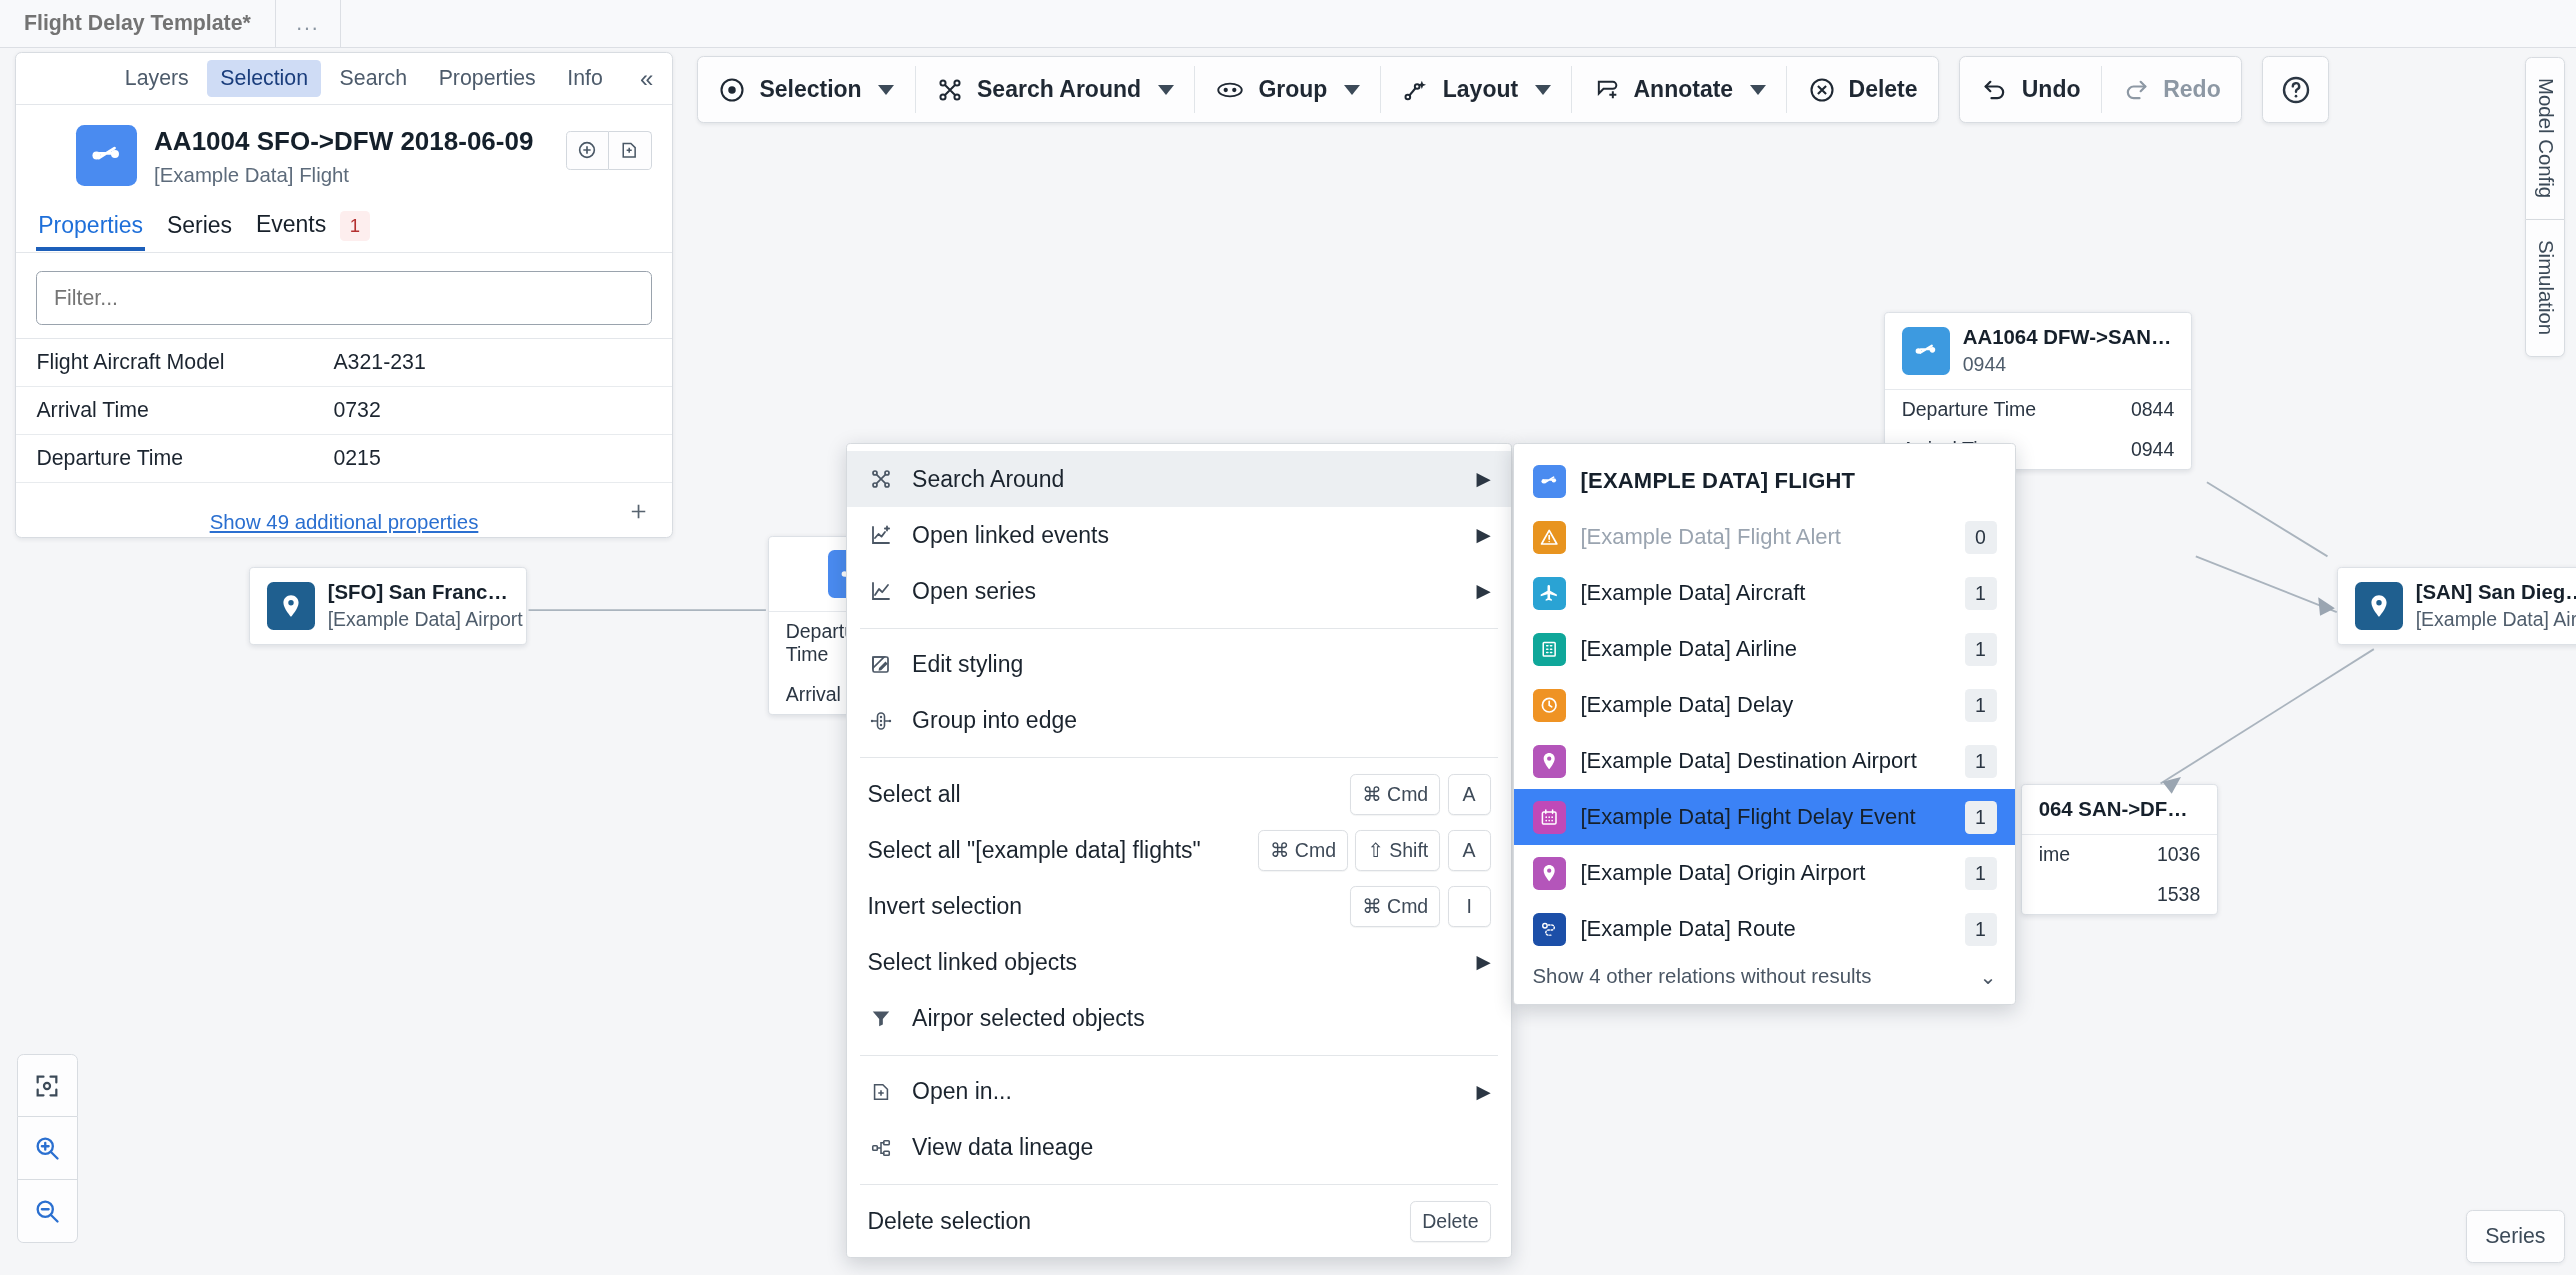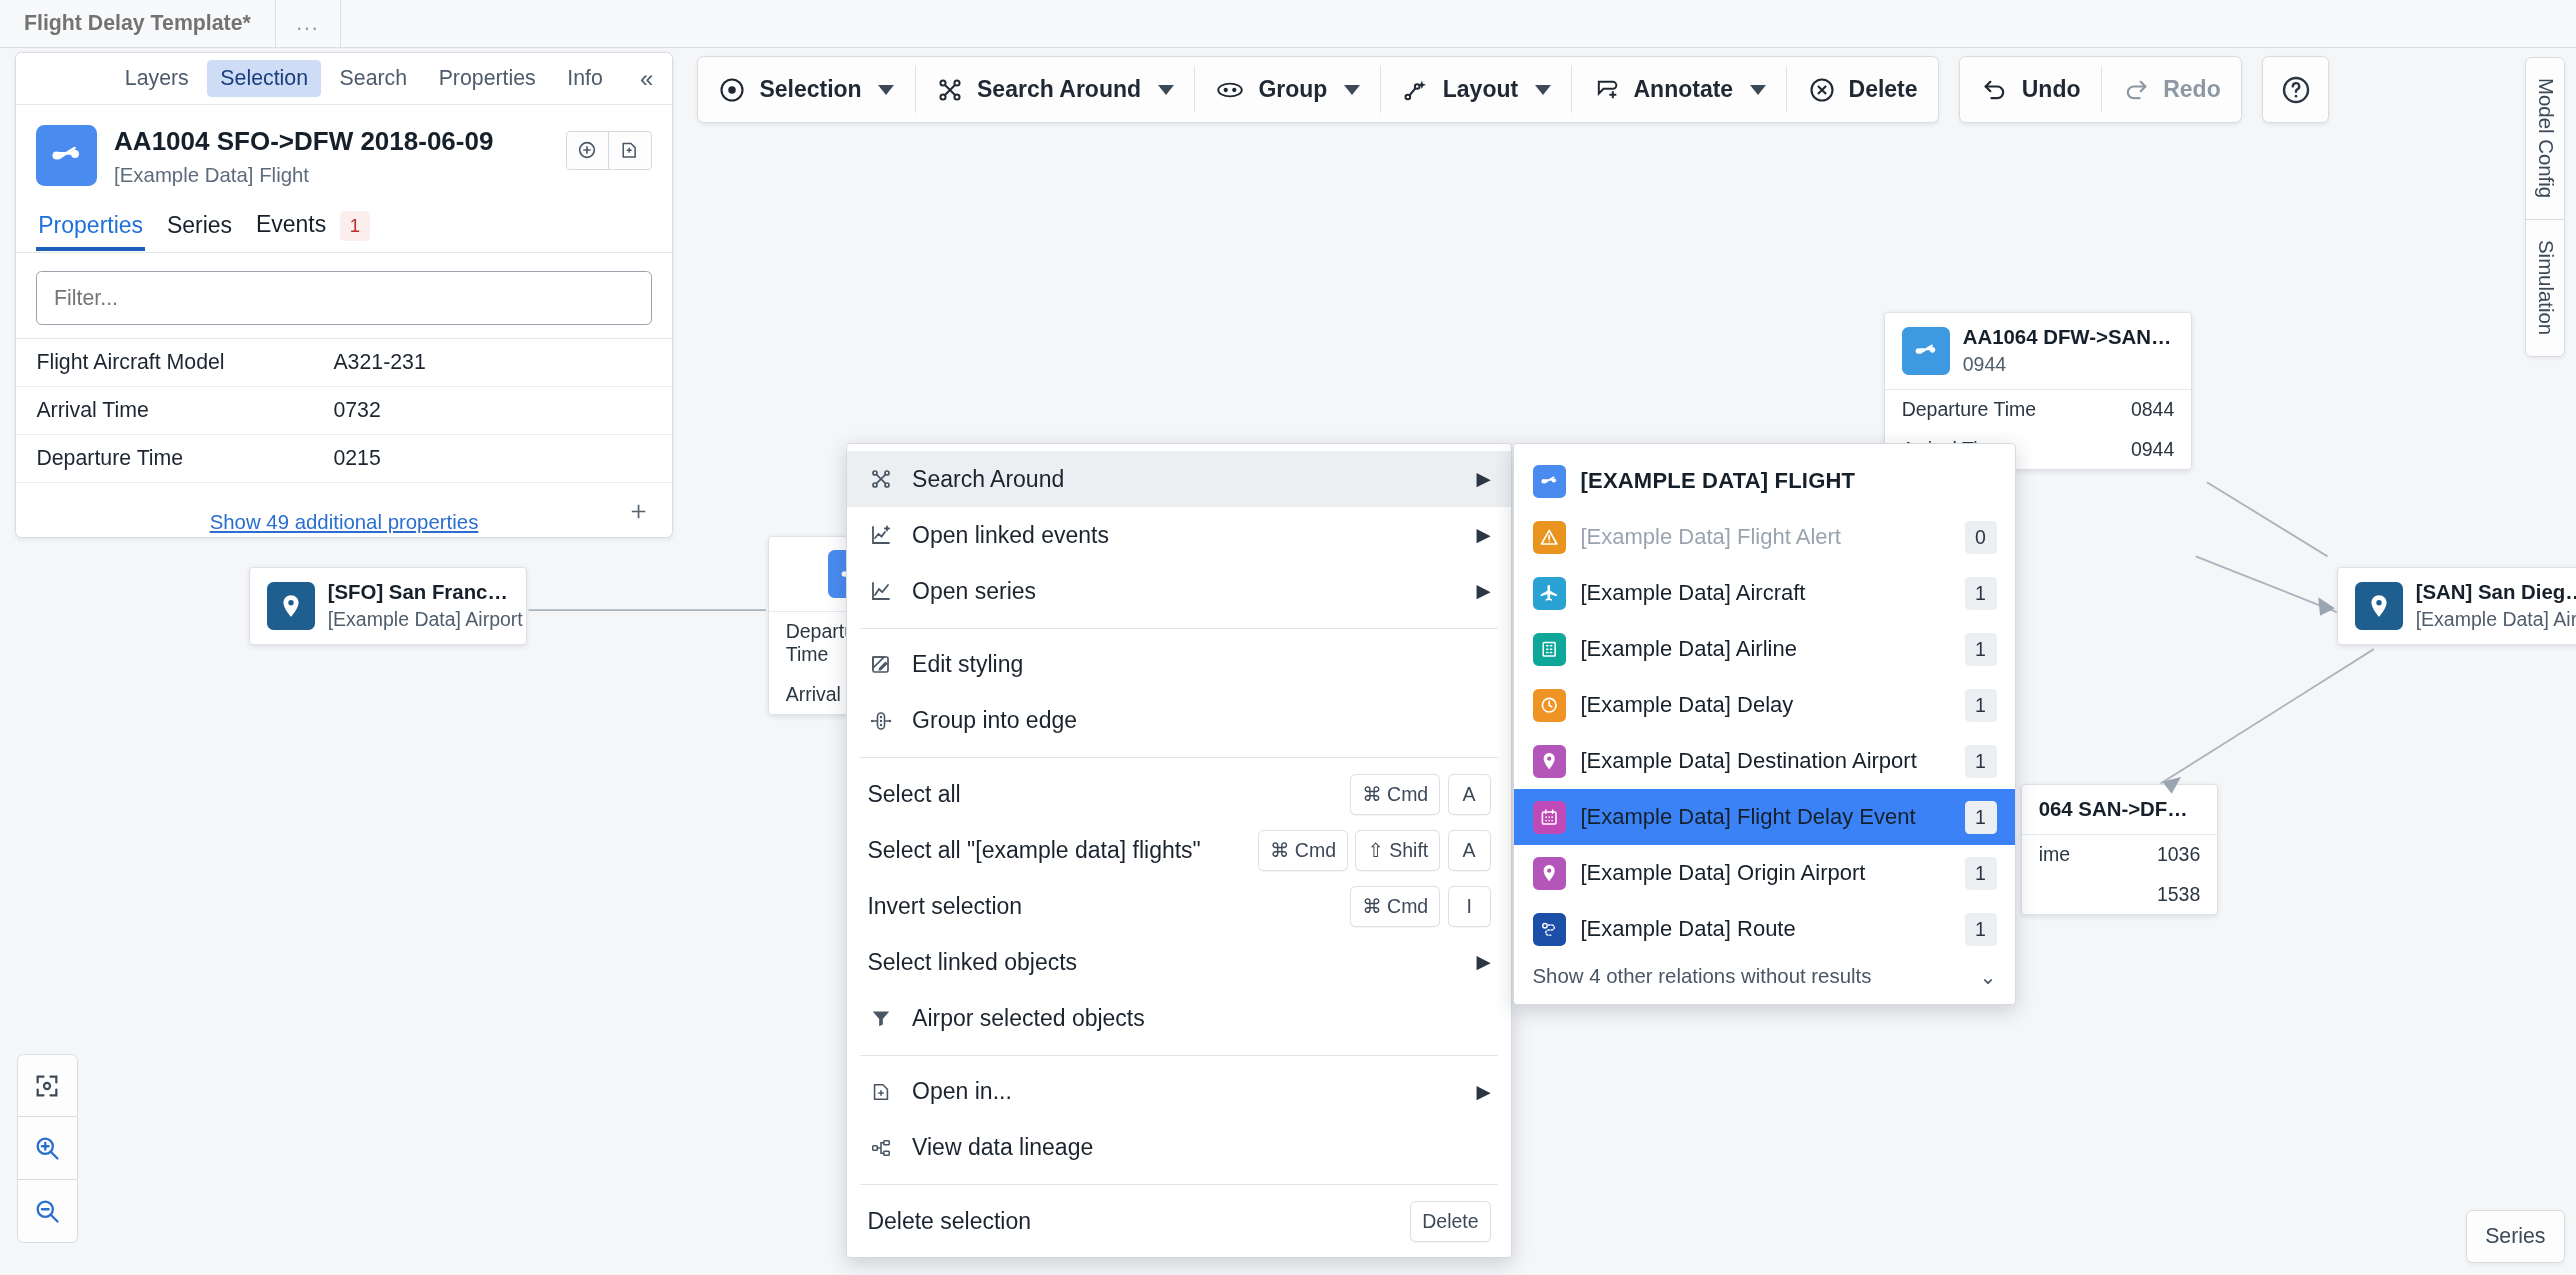--- a/index.html
+++ b/index.html
@@ -39,21 +39,21 @@
   .panel-tab {
     font-size: 21.3px; color: #4d5b6b; padding: 5.6px 13px; border-radius: 4.6px;
     white-space: nowrap;
   }
   .panel-tab.active { background: #cfdcf5; color: #1a3d7c; font-weight: 400; }
   .collapse-btn {
     margin-left: 13px; color: #4d5b6b; font-size: 24px; line-height: 1;
     padding: 1.9px 5.6px;
   }
 
-  .entity-head { display: flex; align-items: flex-start; padding: 20.4px 20.4px 15px 20.4px; gap: 16.7px; }
+  .entity-head { display: flex; align-items: flex-start; padding: 20.4px 20.4px 15px 20.4px; gap: 16.7px; margin-left: 40px; }
   .entity-icon {
     width: 61px; height: 61px; border-radius: 8.3px; background: #4a8bf0;
     display: flex; align-items: center; justify-content: center; flex: 0 0 auto;
   }
   .entity-text { flex: 1 1 auto; min-width: 0; padding-top: 1.9px;}
   .entity-title { font-size: 26px; font-weight: 700; color: #15202b; line-height: 1.15; }
   .entity-sub { font-size: 20.4px; color: #5d6b7b; margin-top: 6.5px; }
   .entity-actions { display: flex; gap: 0; padding-top: 5.6px; }
   .icon-btn {
     width: 43px; height: 39px; border: 0.9px solid #d3d8de; background: #fdfdfe;

